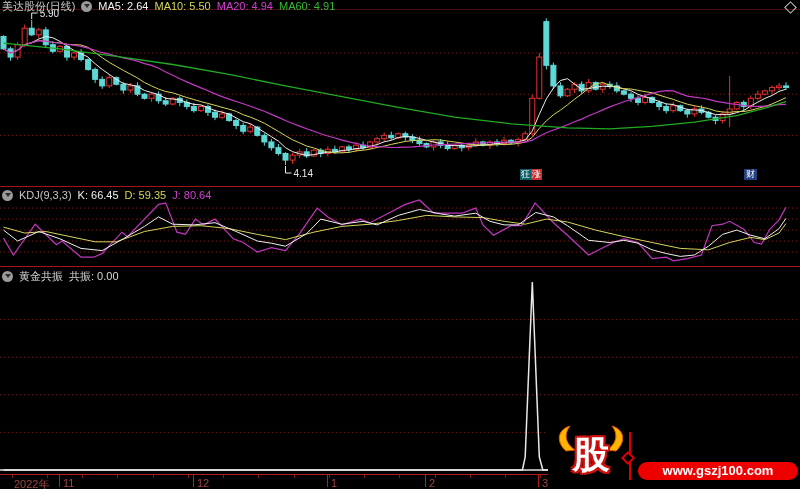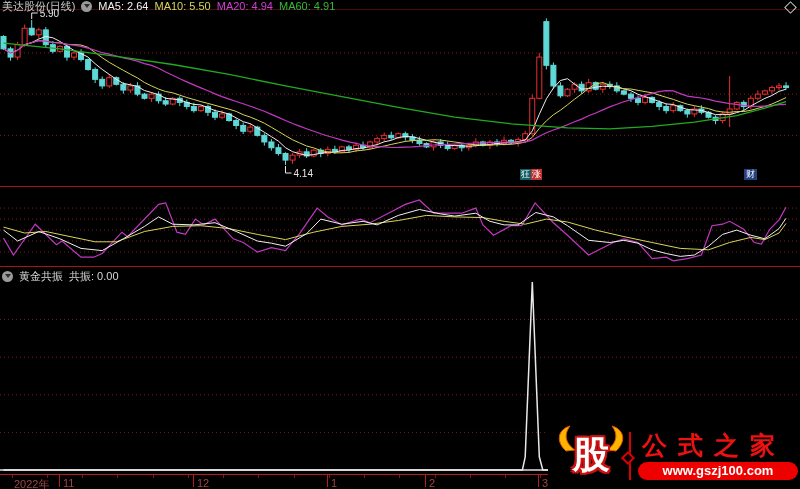--- a/index.html
+++ b/index.html
@@ -323,20 +323,29 @@
       <line x1="0" x2="800" y1="50.599999999999994" y2="50.599999999999994" stroke="#7c1c1c" stroke-width="1" stroke-dasharray="1,3"></line>
       <line x1="0" x2="800" y1="201" y2="201" stroke="#a8a8a8" stroke-width="2"></line>
       <polyline points="3.5,201.0 522.4,201.0 525.2,187.8 532.3,13.0 539.3,187.8 542.8,201.0 786.0,201.0" fill="none" stroke="#e8e8e8" stroke-width="1.5"></polyline>
     </svg>
 
   <div class="hline l-top"></div>
   <div class="hline l-sep1"></div>
   <div class="hline l-sep2"></div>
   <div class="hline l-axis"></div>
 
+  <div class="phdr" style="top:189px;">
+    <span class="panel-icon">
+        <i class="tri"></i>
+      </span>
+    <span class="c-title">KDJ(9,3,3)</span>
+    <span class="c-white">K: 66.45</span>
+    <span class="c-yellow">D: 59.35</span>
+    <span class="c-magenta">J: 80.64</span>
+  </div>
 
   <div class="phdr" style="top:270px;">
     <span class="panel-icon">
         <i class="tri"></i>
       </span>
     <span class="c-lt">黄金共振</span>
     <span class="c-lt">共振: 0.00</span>
   </div>
 
   <div class="tag" style="left:520px;top:169px;">
@@ -385,17 +394,16 @@
   <div class="logo">
     <div class="bull">
       <svg width="78" height="30">
         <path d="M14,27 C4,18 5,6 18,2 C11,11 14,20 23,26 Z" fill="#ffb400" stroke="#e05500" stroke-width="1"></path>
         <path d="M64,27 C74,18 73,6 60,2 C67,11 64,20 55,26 Z" fill="#ffb400" stroke="#e05500" stroke-width="1"></path>
       </svg>
       <div class="char">股</div>
     </div>
     <div class="divider"></div>
     <div class="diamond"></div>
-    <div class="brand">公式之家</div>
     <div class="pill">www.gszj100.com</div>
   </div>
 
 </div>
 
 </body></html>

